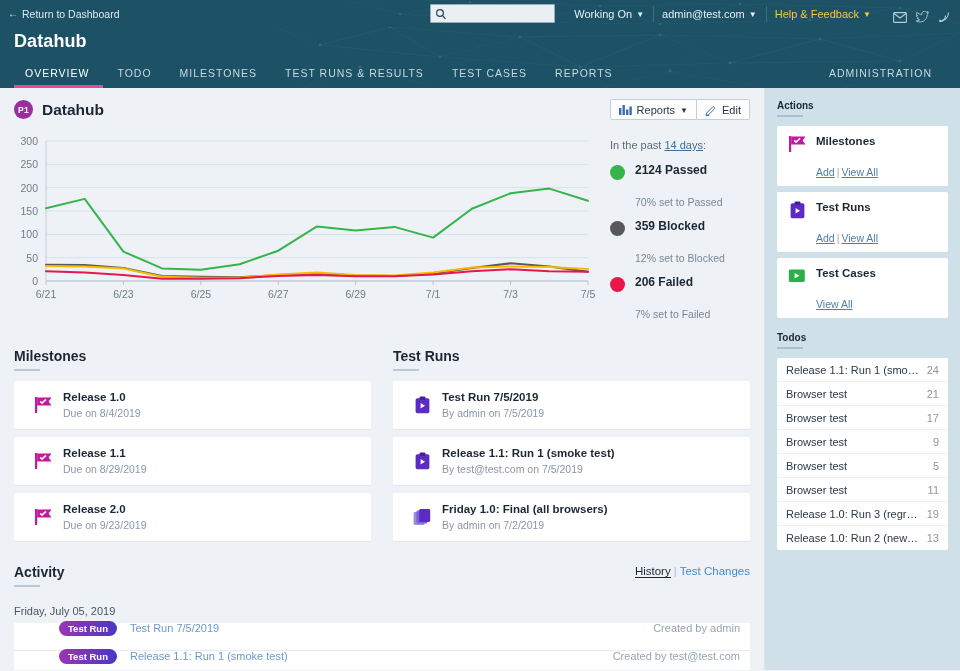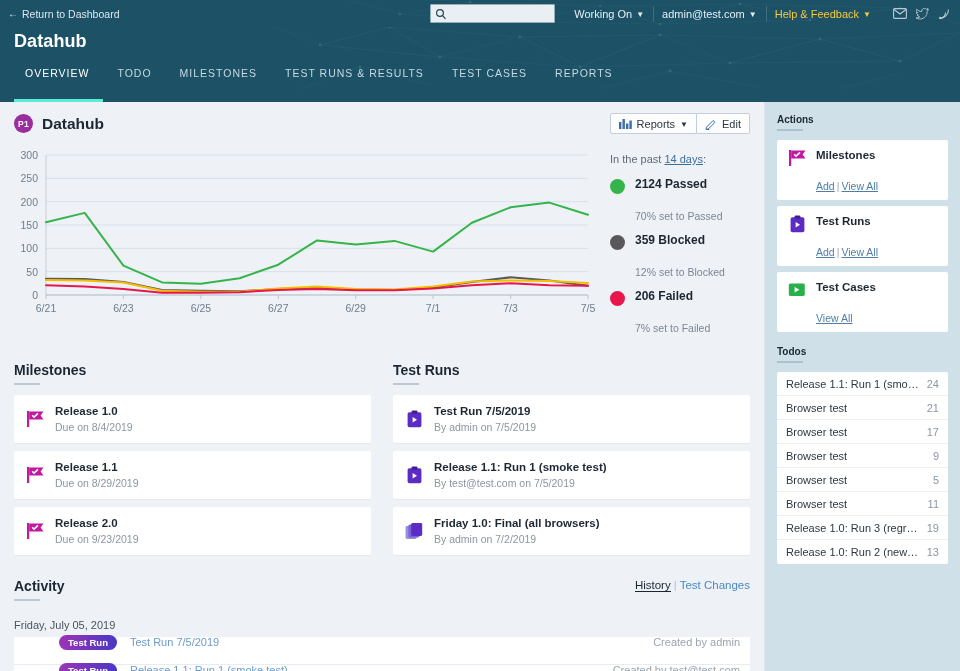--- a/index.html
+++ b/index.html
@@ -23,21 +23,21 @@
     overflow: hidden;
   }
   .topbar-net { position:absolute; inset:0; opacity:.5; pointer-events:none; }
   .return-link {
     color: #dbe9f0; text-decoration: none; font-size: 10.5px;
     display: flex; align-items: center; gap: 4px; position: relative; z-index: 2;
   }
   .arrow-left { font-size: 10px; line-height: 1; }
 
   .topbar-right {
-    margin-left: auto; display: flex; align-items: center; gap: 0;
+    margin-left: auto; display: flex; align-items: flex-end; gap: 0;
     position: relative; z-index: 2;
   }
   .search-wrap {
     position: relative; width: 125px; height: 19px;
     background: #e9eff3; border: 1px solid #8fb0bf; border-radius: 1px;
     display: flex; align-items: center; padding-left: 18px; margin-right: 10px;
   }
   .search-wrap .mag { position: absolute; left: 4px; top: 3px; }
   .search-input {
     border: none; outline: none; background: transparent;
@@ -73,21 +73,21 @@
   .nav-tabs {
     display: flex; align-items: stretch; position: relative; z-index: 2;
     padding-right: 14px;
   }
   .nav-tab {
     color: #c5d9e2; font-size: 10.5px; letter-spacing: 1px;
     padding: 6px 14px 9px 14px; cursor: pointer; text-decoration: none;
     white-space: nowrap;
   }
   .nav-tab:first-child { padding-left: 11px; }
-  .nav-tab.active { color: #ffffff; border-bottom: 3px solid #5eead4; padding-bottom: 20px; }
+  .nav-tab.active { color: #ffffff; border-bottom: 3px solid #ec4899; padding-bottom: 6px; }
   .nav-tab.admin { margin-left: auto; }
 
   
   .page {
     display: flex; height: calc(671px - 27px - 62px);
   }
   .main-col {
     flex: 1 1 auto; width: 765px; background: #eef2f7;
     border-right: 1px solid #dbe3ec;
     overflow: hidden; position: relative;
@@ -132,21 +132,21 @@
     font-size: 14px; font-weight: bold; color: #1c2733;
     padding-bottom: 5px; display: inline-block;
   }
   .sec-underline { width: 26px; height: 2px; background: #b9c9d8; margin-bottom: 10px; }
 
   .two-col { display: flex; padding: 16px 14px 0 14px; gap: 22px; }
   .col { flex: 1; min-width: 0; }
 
   .card {
     background: #ffffff; border-radius: 2px; margin-bottom: 8px;
-    padding: 9px 10px; display: flex; align-items: center;
+    padding: 9px 18px; display: flex; align-items: center;
     box-shadow: 0 1px 0 rgba(0,0,0,0.04);
   }
   .card-ic { width: 22px; flex: 0 0 22px; margin-right: 9px; display:flex; justify-content:center;}
   .card-title { font-size: 11.5px; font-weight: bold; color: #1c2733; line-height: 14px; }
   .card-sub { font-size: 10.5px; color: #8b96a3; line-height: 14px; margin-top: 2px;}
 
   
   .activity { padding: 14px 14px 0 14px; }
   .activity-head { display: flex; align-items: flex-start; }
   .activity-links { margin-left: auto; font-size: 11.5px; padding-top: 2px; }
@@ -288,20 +288,21 @@
 
   <div class="app-title">Datahub</div>
 
   <div class="nav-tabs">
     <a class="nav-tab active" href="#">OVERVIEW</a>
     <a class="nav-tab" href="#">TODO</a>
     <a class="nav-tab" href="#">MILESTONES</a>
     <a class="nav-tab" href="#">TEST RUNS &amp; RESULTS</a>
     <a class="nav-tab" href="#">TEST CASES</a>
     <a class="nav-tab" href="#">REPORTS</a>
+    <a class="nav-tab admin" href="#">ADMINISTRATION</a>
   </div>
 </div>
 
 <div class="page">
 
   <div class="main-col">
 
     <div class="proj-row">
       <div class="proj-badge">P1</div>
       <div class="proj-name">Datahub</div>

